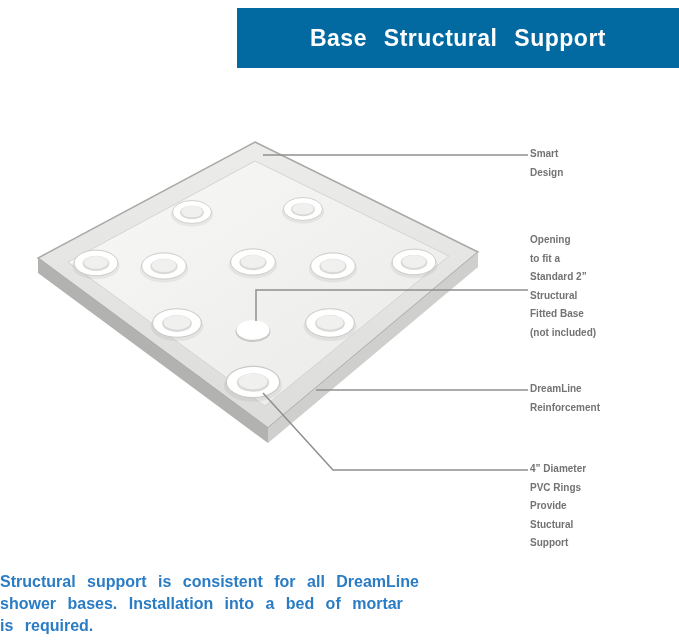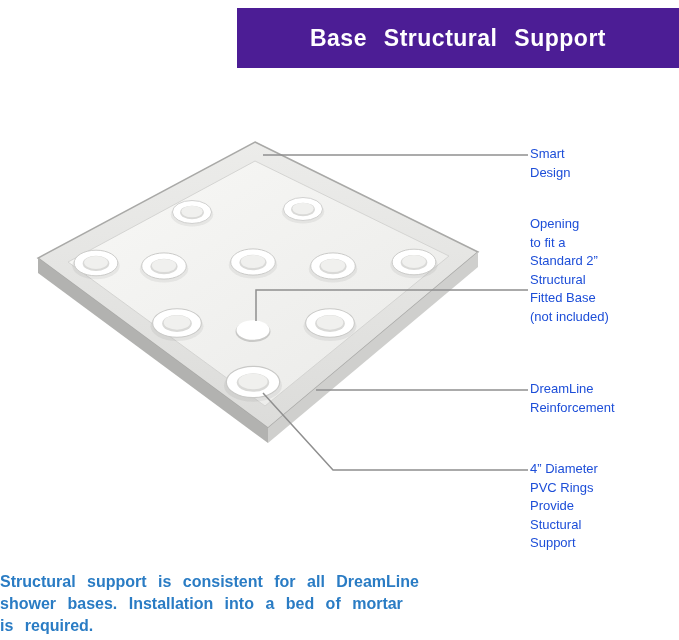--- a/index.html
+++ b/index.html
@@ -10,38 +10,38 @@
     font-family: "Liberation Sans", sans-serif;
     overflow: hidden;
   }
   .art {
     position: absolute; left: 0; top: 0;
   }
   .header {
     position: absolute;
     left: 237px; top: 8px;
     width: 442px; height: 60px;
-    background: #4c1d95;
+    background: #0369a1;
     color: #ffffff;
     display: flex; align-items: center; justify-content: center;
     font-weight: bold;
     font-size: 23px;
     word-spacing: 10px;
     letter-spacing: 0.5px;
   }
   .callout {
     position: absolute;
-    color: #1d4ed8;
-    font-weight: normal;
-    font-size: 13px;
+    color: #737373;
+    font-weight: bold;
+    font-size: 10px;
     line-height: 18.5px;
     width: 150px;
   }
   #callout-smart       { left: 530px; top: 145px; }
-  #callout-opening     { left: 530px; top: 215px; }
+  #callout-opening     { left: 530px; top: 231px; }
   #callout-fiberglass  { left: 530px; top: 380px; }
   #callout-pvc         { left: 530px; top: 460px; }
   .footer {
     position: absolute;
     left: 0; top: 571px;
     color: #2a7cc4;
     font-weight: bold;
     font-size: 16px;
     line-height: 22px;
     word-spacing: 7px;

